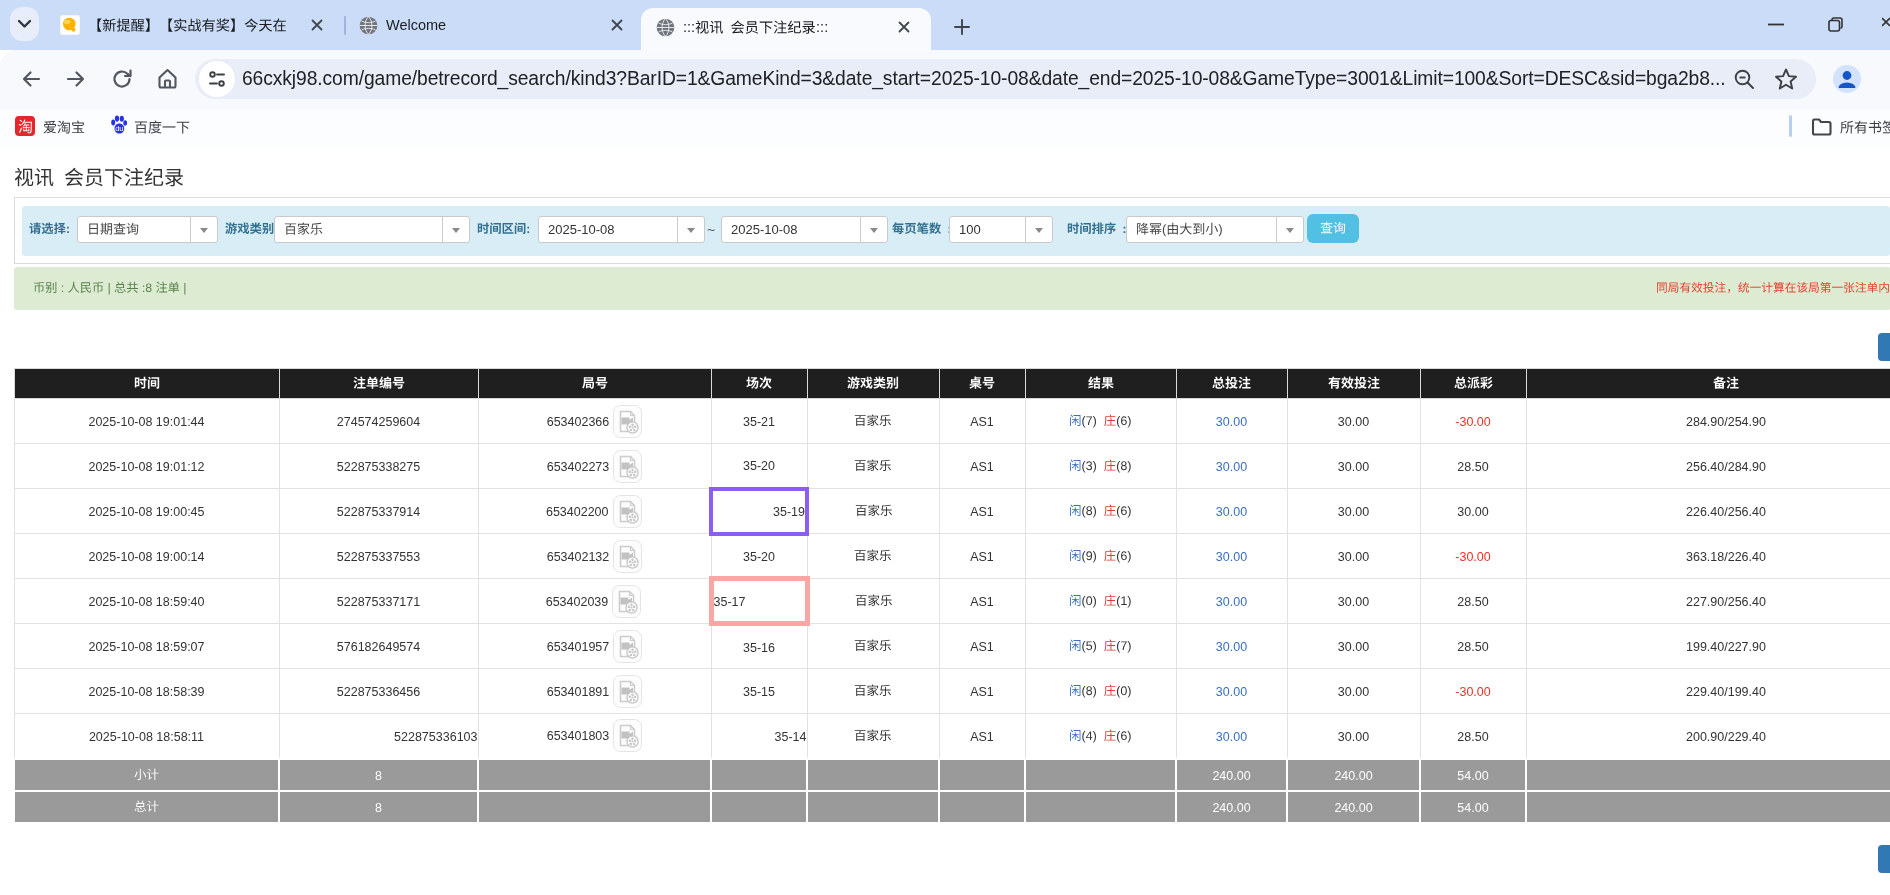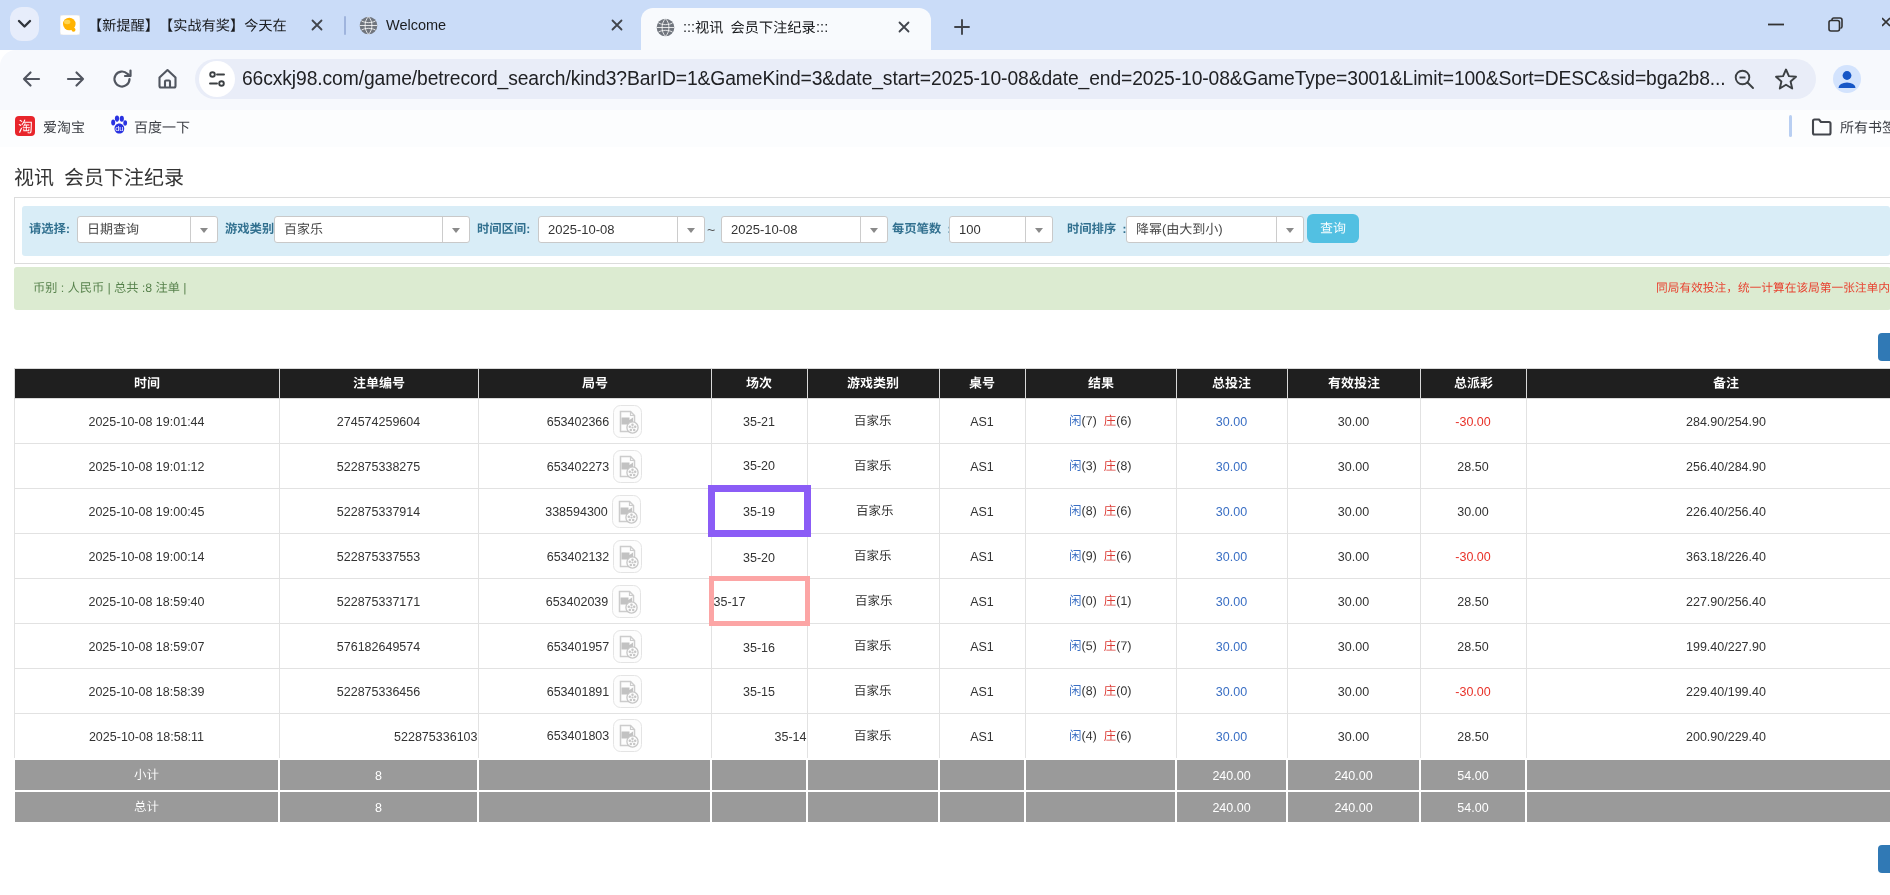--- a/index.html
+++ b/index.html
@@ -463,34 +463,34 @@
               <use href="#glr29" fill="#333" transform="translate(58.3,0) scale(0.0125)"></use>
             </svg></td>
           <td style="border:1px solid #e2e2e2;text-align:center;vertical-align:middle"><span class="num" style="color:#3a6fc4">30.00</span></td>
           <td style="border:1px solid #e2e2e2;text-align:center;vertical-align:middle"><span class="num">30.00</span></td>
           <td style="border:1px solid #e2e2e2;text-align:center;vertical-align:middle"><span class="num" style="color:#333">28.50</span></td>
           <td style="border:1px solid #e2e2e2;text-align:center;vertical-align:middle"><span class="num">256.40/284.90</span></td>
         </tr>
         <tr style="height:45px;background:#fff">
           <td style="border:1px solid #e2e2e2;text-align:center;vertical-align:middle"><span class="num">2025-10-08 19:00:45</span></td>
           <td style="border:1px solid #e2e2e2;text-align:center;vertical-align:middle"><span class="num">522875337914</span></td>
-          <td style="border:1px solid #e2e2e2;text-align:center;vertical-align:middle"><span class="num">338594300</span><span style="display:inline-block;width:4px"></span><svg width="29" height="33" viewBox="0 0 29 33" style="vertical-align:middle">
+          <td style="border:1px solid #e2e2e2;text-align:center;vertical-align:middle"><span class="num">653402200</span><span style="display:inline-block;width:4px"></span><svg width="29" height="33" viewBox="0 0 29 33" style="vertical-align:middle">
 <rect x="0.5" y="0.5" width="28" height="32" rx="7" fill="#fdfdfd" stroke="#e4e4e4"></rect>
 <path d="M7.5 6.5 h10 l4 4 v16 h-14 Z" fill="none" stroke="#ccc" stroke-width="1.5"></path>
 <path d="M17.5 6.5 v4 h4" fill="none" stroke="#ccc" stroke-width="1.2"></path>
 <path d="M8.5 12.5 h8 v2.4 l3.5-2.4 v7 l-3.5-2.4 v2.4 h-8 Z" fill="#c2c2c2"></path>
 <circle cx="19.5" cy="22.5" r="5.6" fill="#fdfdfd" stroke="#c6c6c6" stroke-width="1.3"></circle>
 <circle cx="19.5" cy="22.5" r="1.1" fill="#c6c6c6"></circle>
 <circle cx="19.5" cy="19.7" r="1.25" fill="#c6c6c6"></circle>
               <circle cx="22.2" cy="21.7" r="1.25" fill="#c6c6c6"></circle>
 <circle cx="21.2" cy="24.9" r="1.25" fill="#c6c6c6"></circle>
               <circle cx="17.8" cy="24.9" r="1.25" fill="#c6c6c6"></circle>
               <circle cx="16.8" cy="21.7" r="1.25" fill="#c6c6c6"></circle>
             </svg></td>
-          <td style="border:7px solid #8b5cf6;text-align:center;vertical-align:middle"><span class="num">35-19</span></td>
+          <td style="border:4px solid #8b5cf6;text-align:right;vertical-align:middle"><span class="num">35-19</span></td>
           <td style="border:1px solid #e2e2e2;text-align:center;vertical-align:middle"><svg class="cj" width="38" height="15" viewBox="0 -11.0 38 15.0" style="fill:#333">
               <use href="#gr767e" transform="translate(0.0,0) scale(0.0125)"></use>
               <use href="#gr5bb6" transform="translate(12.5,0) scale(0.0125)"></use>
               <use href="#gr4e50" transform="translate(25.0,0) scale(0.0125)"></use>
             </svg></td>
           <td style="border:1px solid #e2e2e2;text-align:center;vertical-align:middle"><span class="num">AS1</span></td>
           <td style="border:1px solid #e2e2e2;text-align:center;vertical-align:middle"><svg class="cj" width="63" height="15" viewBox="0 -11.0 63 15.0">
               <use href="#gr95f2" fill="#3a6fc4" transform="translate(0.0,0) scale(0.0125)"></use>
               <use href="#glr28" fill="#333" transform="translate(12.5,0) scale(0.0125)"></use>
               <use href="#glr38" fill="#333" transform="translate(16.7,0) scale(0.0125)"></use>

